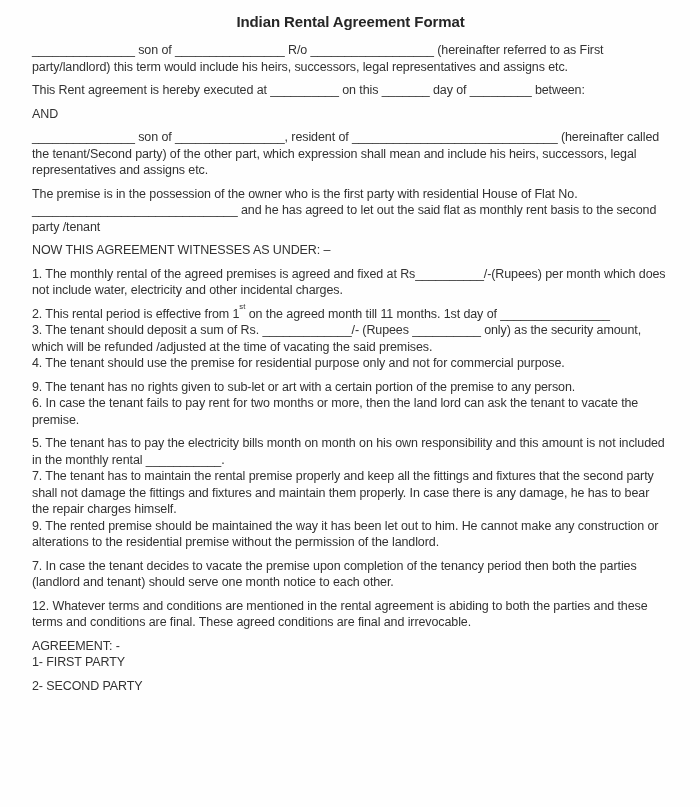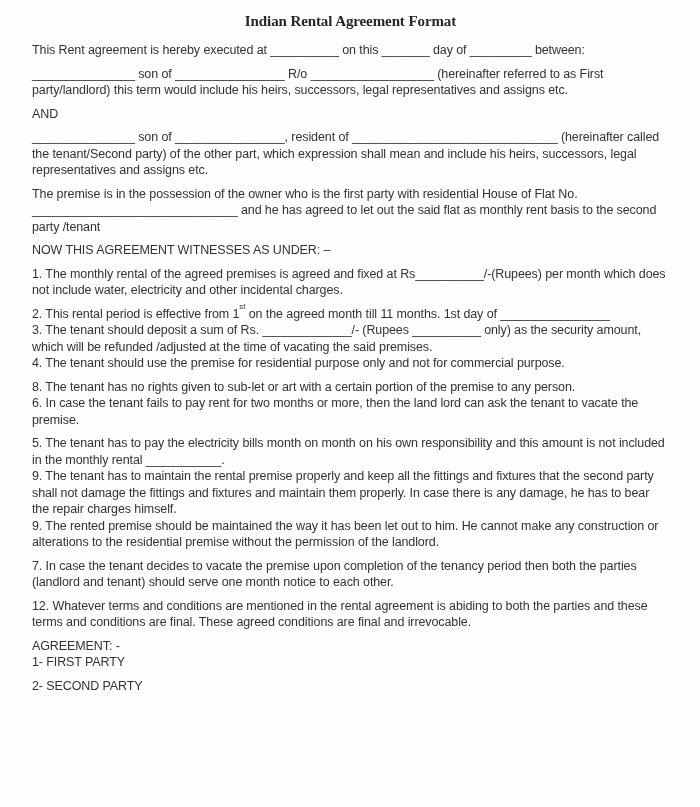--- a/index.html
+++ b/index.html
@@ -20,21 +20,20 @@
     color: #323232;
     overflow: hidden;
   }
   .doc-title {
     font-size: 15px;
     line-height: 19px;
     font-weight: bold;
     text-align: center;
     margin: 0 0 11px 0;
     color: #262626;
-    font-family: Liberation Serif, serif;
   }
   .block {
     margin: 0 0 7px 0;
   }
   .line {
     display: block;
   }
   sup {
     font-size: 0.62em;
     line-height: 0;
@@ -43,24 +42,24 @@
     letter-spacing: 0;
   }
 </style>
 </head>
 <body>
 
 <div class="page">
   <h1 class="doc-title">Indian Rental Agreement Format</h1>
   <div>
       <p class="block">
-        <span class="line">This Rent agreement is hereby executed at __________ on this _______ day of _________ between:</span>
+        <span class="line">_______________ son of ________________ R/o __________________ (hereinafter referred to as First party/landlord) this term would include his heirs, successors, legal representatives and assigns etc.</span>
       </p>
       <p class="block">
-        <span class="line">_______________ son of ________________ R/o __________________ (hereinafter referred to as First party/landlord) this term would include his heirs, successors, legal representatives and assigns etc.</span>
+        <span class="line">This Rent agreement is hereby executed at __________ on this _______ day of _________ between:</span>
       </p>
       <p class="block">
         <span class="line">AND</span>
       </p>
       <p class="block">
         <span class="line">_______________ son of ________________, resident of ______________________________ (hereinafter called the tenant/Second party) of the other part, which expression shall mean and include his heirs, successors, legal representatives and assigns etc.</span>
       </p>
       <p class="block">
         <span class="line">The premise is in the possession of the owner who is the first party with residential House of Flat No. ______________________________ and he has agreed to let out the said flat as monthly rent basis to the second party /tenant</span>
       </p>
@@ -69,26 +68,26 @@
       </p>
       <p class="block">
         <span class="line">1. The monthly rental of the agreed premises is agreed and fixed at Rs__________/-(Rupees) per month which does not include water, electricity and other incidental charges.</span>
       </p>
       <p class="block">
         <span class="line">2. This rental period is effective from 1<sup>st</sup> on the agreed month till 11 months. 1st day of ________________</span>
         <span class="line">3. The tenant should deposit a sum of Rs. _____________/- (Rupees __________ only) as the security amount, which will be refunded /adjusted at the time of vacating the said premises.</span>
         <span class="line">4. The tenant should use the premise for residential purpose only and not for commercial purpose.</span>
       </p>
       <p class="block">
-        <span class="line">8. The tenant has no rights given to sub-let or art with a certain portion of the premise to any person.</span>
+        <span class="line">9. The tenant has no rights given to sub-let or art with a certain portion of the premise to any person.</span>
         <span class="line">6. In case the tenant fails to pay rent for two months or more, then the land lord can ask the tenant to vacate the premise.</span>
       </p>
       <p class="block">
         <span class="line">5. The tenant has to pay the electricity bills month on month on his own responsibility and this amount is not included in the monthly rental ___________.</span>
-        <span class="line">9. The tenant has to maintain the rental premise properly and keep all the fittings and fixtures that the second party shall not damage the fittings and fixtures and maintain them properly. In case there is any damage, he has to bear the repair charges himself.</span>
+        <span class="line">7. The tenant has to maintain the rental premise properly and keep all the fittings and fixtures that the second party shall not damage the fittings and fixtures and maintain them properly. In case there is any damage, he has to bear the repair charges himself.</span>
         <span class="line">9. The rented premise should be maintained the way it has been let out to him. He cannot make any construction or alterations to the residential premise without the permission of the landlord.</span>
       </p>
       <p class="block">
         <span class="line">7. In case the tenant decides to vacate the premise upon completion of the tenancy period then both the parties (landlord and tenant) should serve one month notice to each other.</span>
       </p>
       <p class="block">
         <span class="line">12. Whatever terms and conditions are mentioned in the rental agreement is abiding to both the parties and these terms and conditions are final. These agreed conditions are final and irrevocable.</span>
       </p>
       <p class="block">
         <span class="line">AGREEMENT: -</span>

